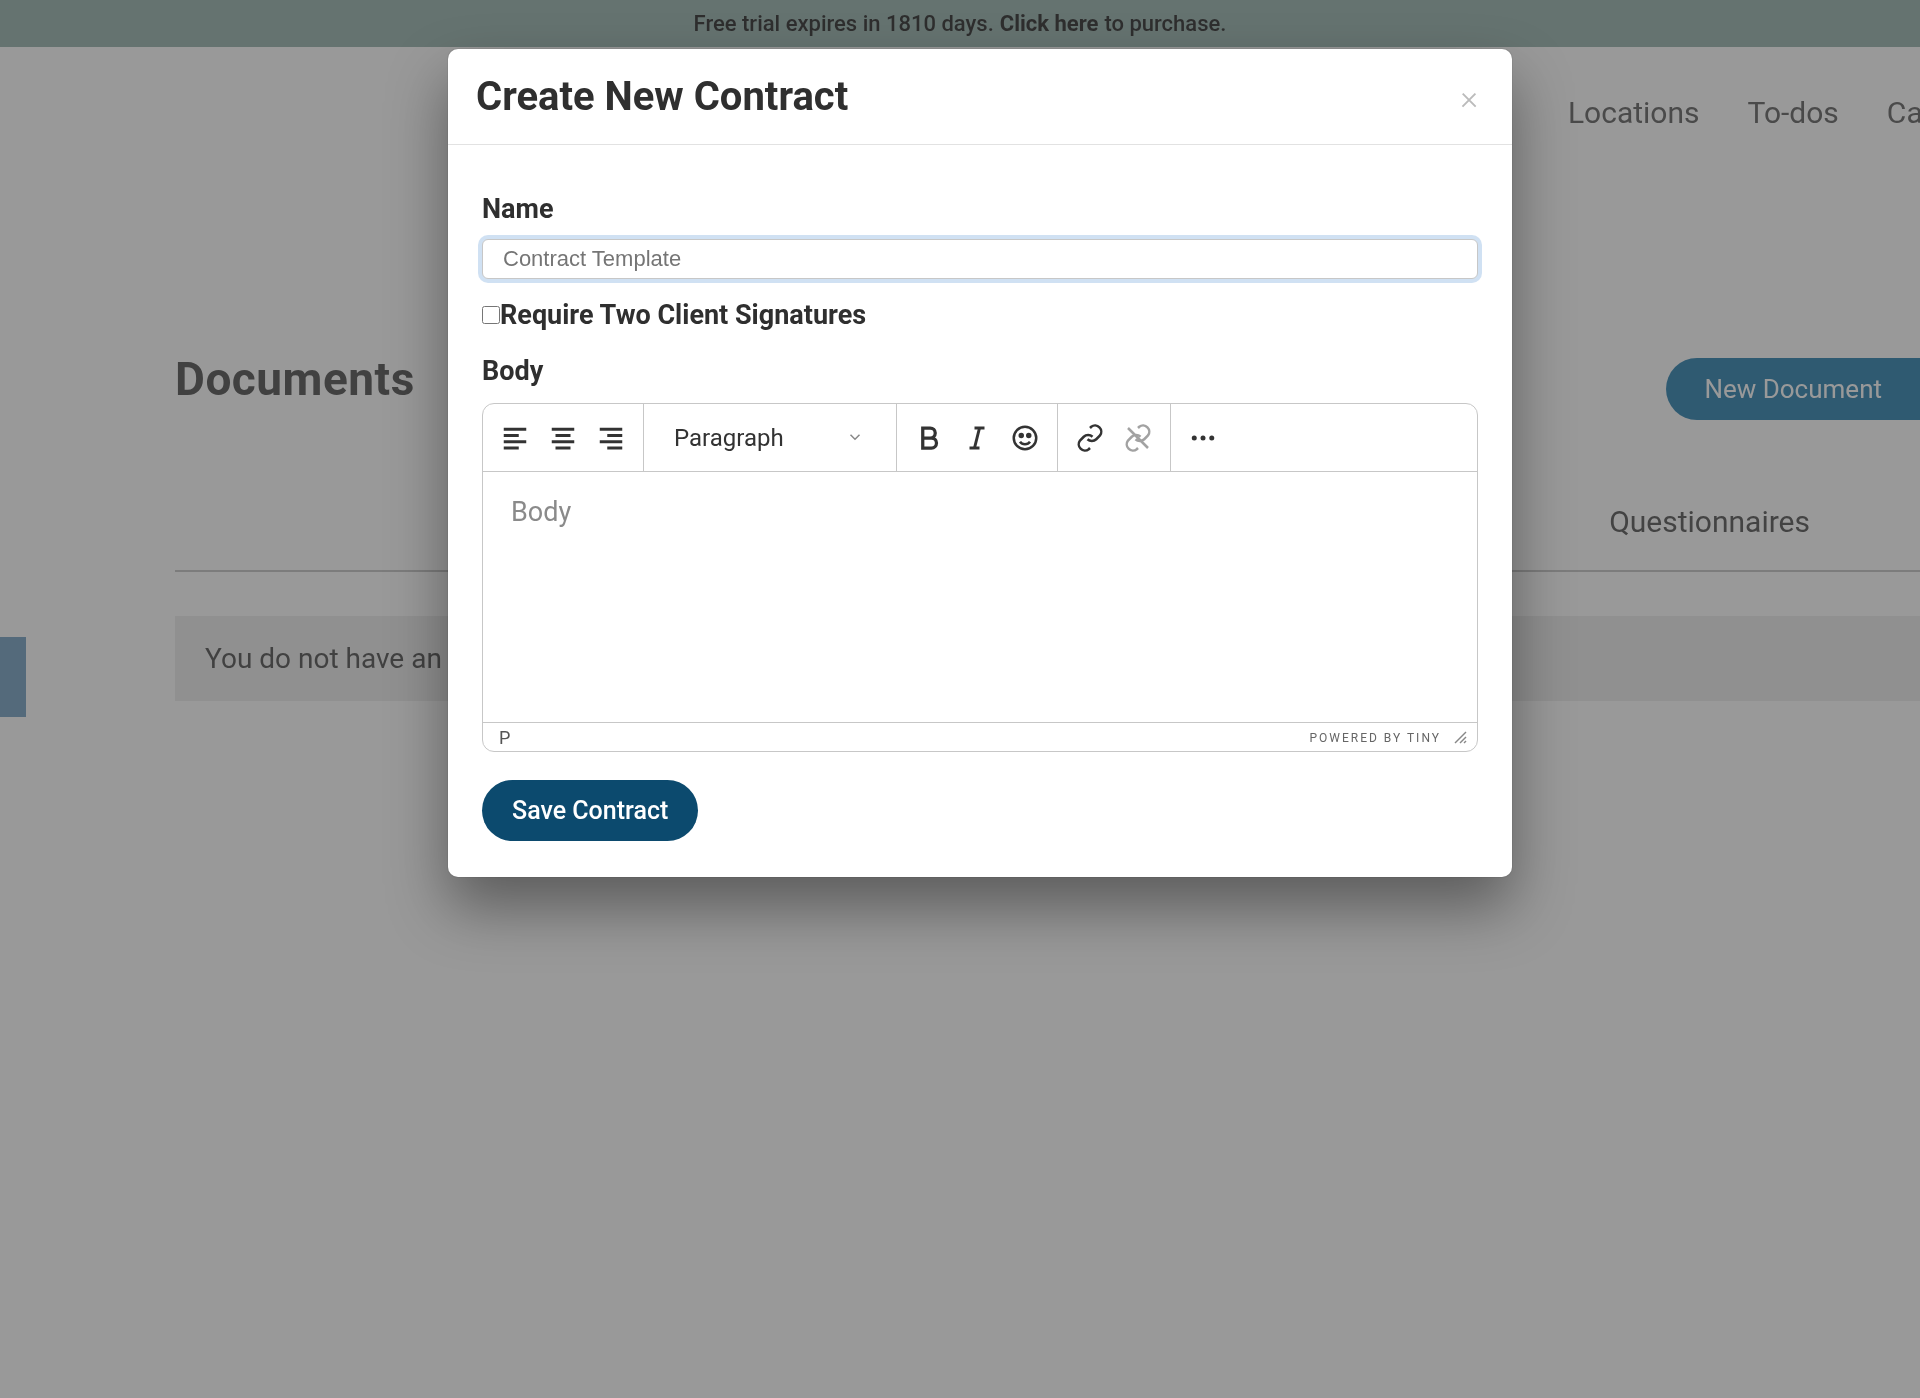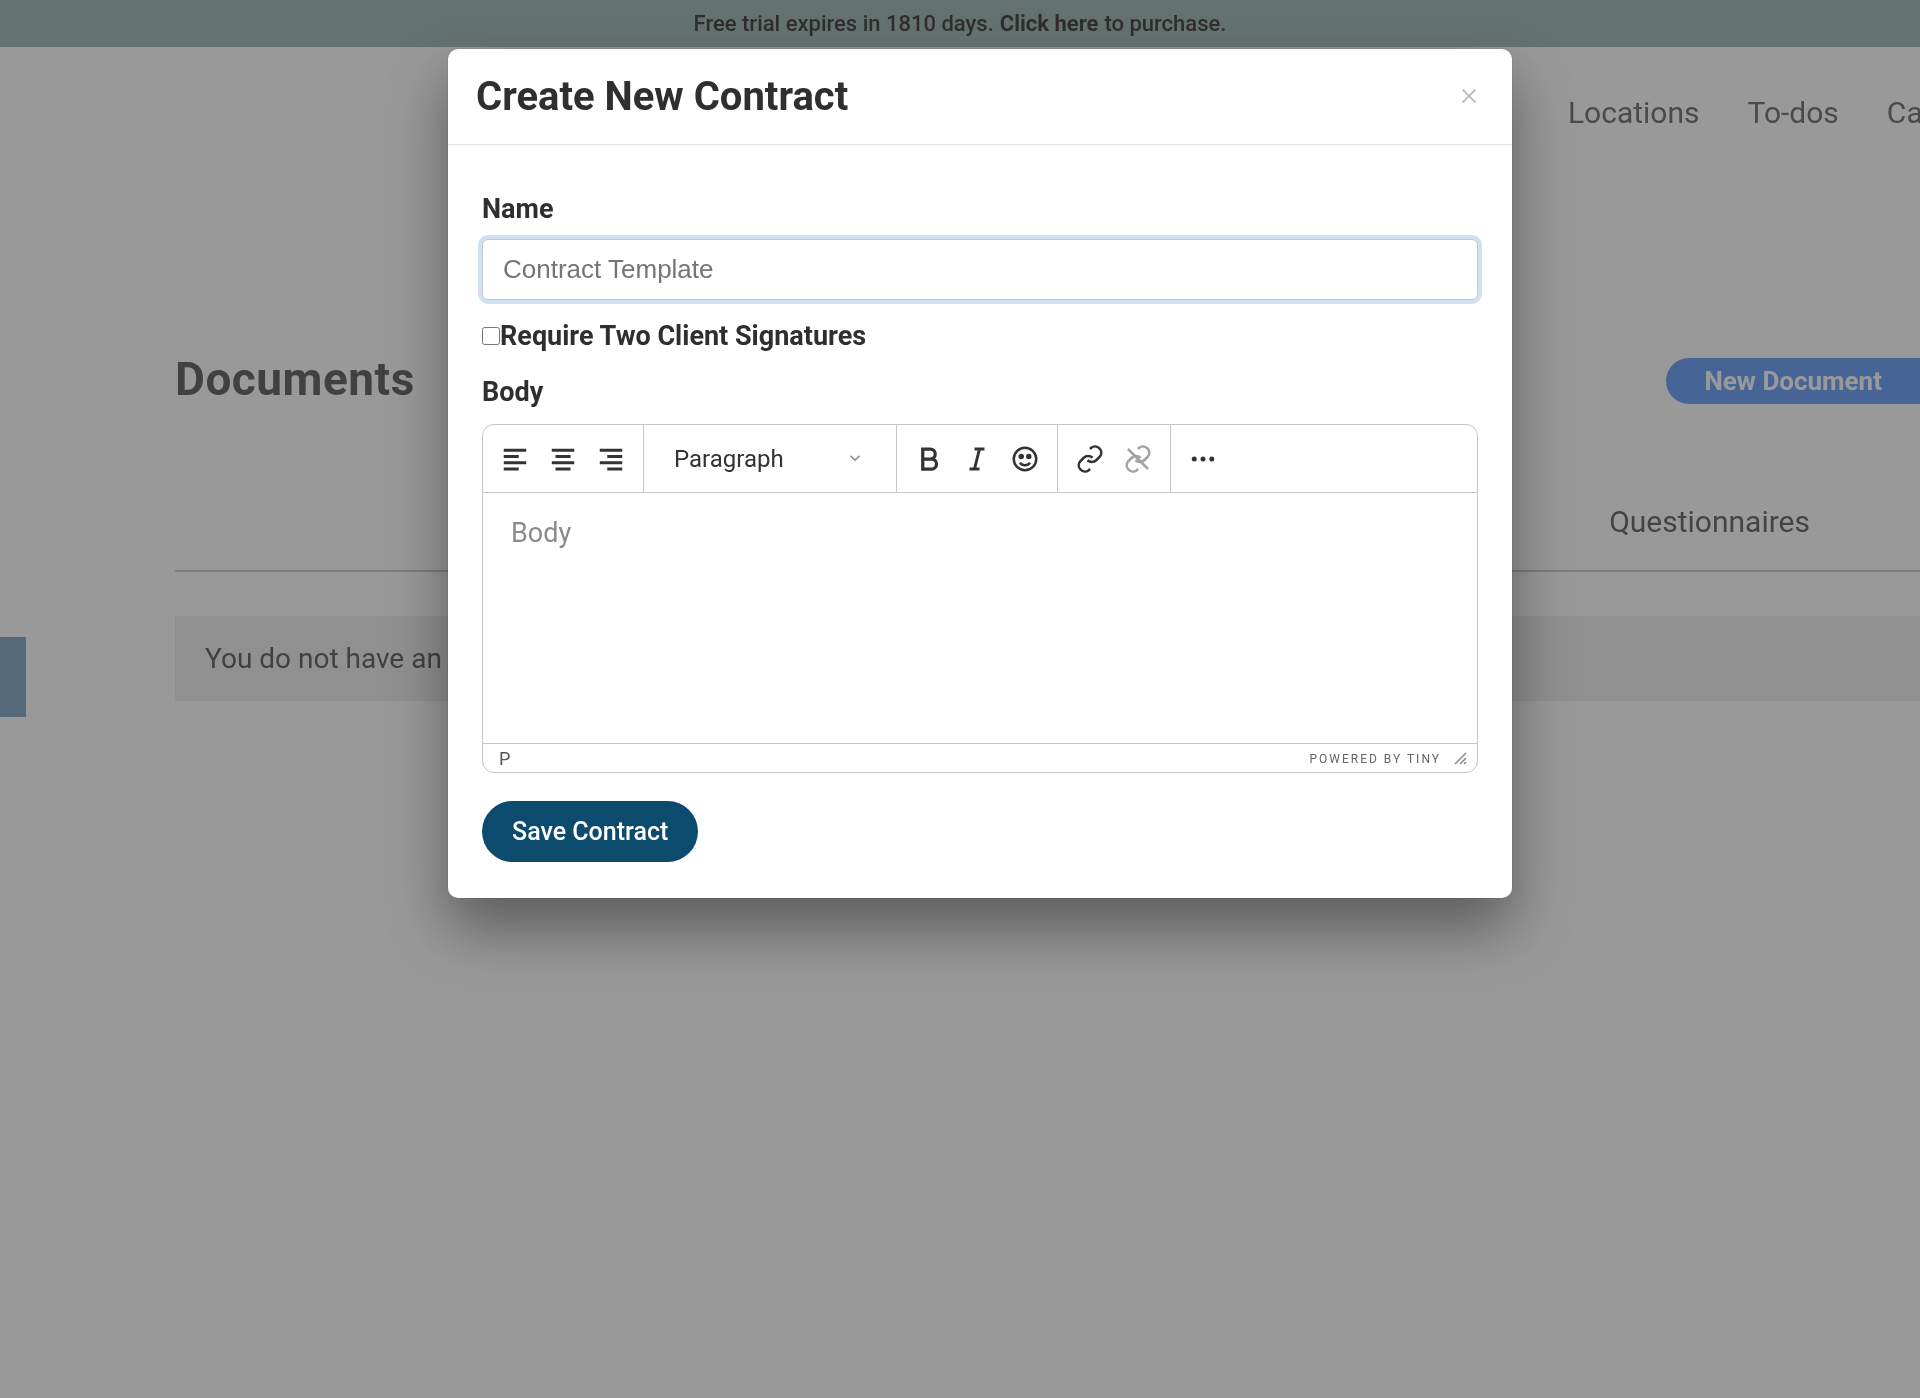--- a/index.html
+++ b/index.html
@@ -23,47 +23,47 @@
   }
   .topnav .nav-item { white-space: nowrap; cursor: pointer; }
   .topnav .nav-item.cut { margin-right: -10px; }
 
   .left-accent { position:absolute; left:0; top:637px; width:26px; height:80px; background:#5b8fb8; }
 
   .page-title { position: absolute; left: 175px; top: 352px; font-size: 46px; font-weight: 700; color: #2f2f2f; letter-spacing: 0.5px;}
 
   .new-doc-btn {
     position: absolute; right: 0; top: 358px;
-    background: #3b82f6; color: #fff;
-    padding: 8px 38px; border-radius: 40px 0 0 40px;
-    font-size: 26px; font-weight: 700; cursor: pointer;
+    background: #0369a1; color: #fff;
+    padding: 16px 38px; border-radius: 40px 0 0 40px;
+    font-size: 26px; font-weight: 400; cursor: pointer;
   }
 
   .tab-row { position:absolute; left:175px; right:0; top:504px; display:flex; gap:100px; font-size:30px; color:#333; }
   .tab-row .tab { cursor:pointer; padding-bottom:18px; }
   .tab-underline { position:absolute; left:175px; right:0; top:570px; height:2px; background:#bbb; }
 
   .empty-row { position:absolute; left:175px; top:616px; right:0; background:#e9e9e9; padding:26px 30px; font-size:28px; color:#2f2f2f; }
 
   .overlay { position:absolute; inset:0; background: rgba(80,80,80,0.58); }
 
   .modal {
     position: absolute; left: 448px; top: 49px; width: 1064px;
     background: #fff; border-radius: 10px;
     box-shadow: 0 30px 60px rgba(0,0,0,0.4), 0 0 0 1px rgba(0,0,0,0.05);
     padding-bottom: 36px;
   }
-  .modal-header { display:flex; justify-content:space-between; padding: 24px 34px 24px 28px; border-bottom: 1px solid #e2e2e2;}
+  .modal-header { display:flex; align-items:center; justify-content:space-between; padding: 24px 34px 24px 28px; border-bottom: 1px solid #e2e2e2;}
   .modal-title { font-size: 40px; font-weight: 700; color:#2f2f2f; }
   .modal-close { font-size: 34px; color:#bbb; cursor:pointer; font-weight:300; }
 
   .modal-body { padding: 24px 34px 0 34px; }
   .field-label { font-size: 27px; font-weight:700; color:#2f2f2f; margin-top: 24px; margin-bottom: 14px; }
   .text-input {
-    width:100%; padding: 14px 20px; font-size:26px; color:#4d7c0f;
+    width:100%; padding: 6px 20px; font-size:22px; color:#4d7c0f;
     border: 1px solid #c7c7c7; border-radius:6px; outline:none;
     box-shadow: 0 0 0 4px rgba(120,170,220,0.35);
   }
   .checkbox-row { display:flex; align-items:center; margin-top:20px; }
   .checkbox-row input { width:18px; height:18px; }
   .checkbox-row label { font-size:27px; font-weight:700; color:#2f2f2f; }
 
   .editor { border:1px solid #c7c7c7; border-radius:12px; margin-top:16px; }
   .toolbar { display:flex; align-items:stretch; height:68px; border-bottom:1px solid #c7c7c7; }
   .tgroup { display:flex; align-items:center; border-right:1px solid #c7c7c7; padding: 0 8px; }

